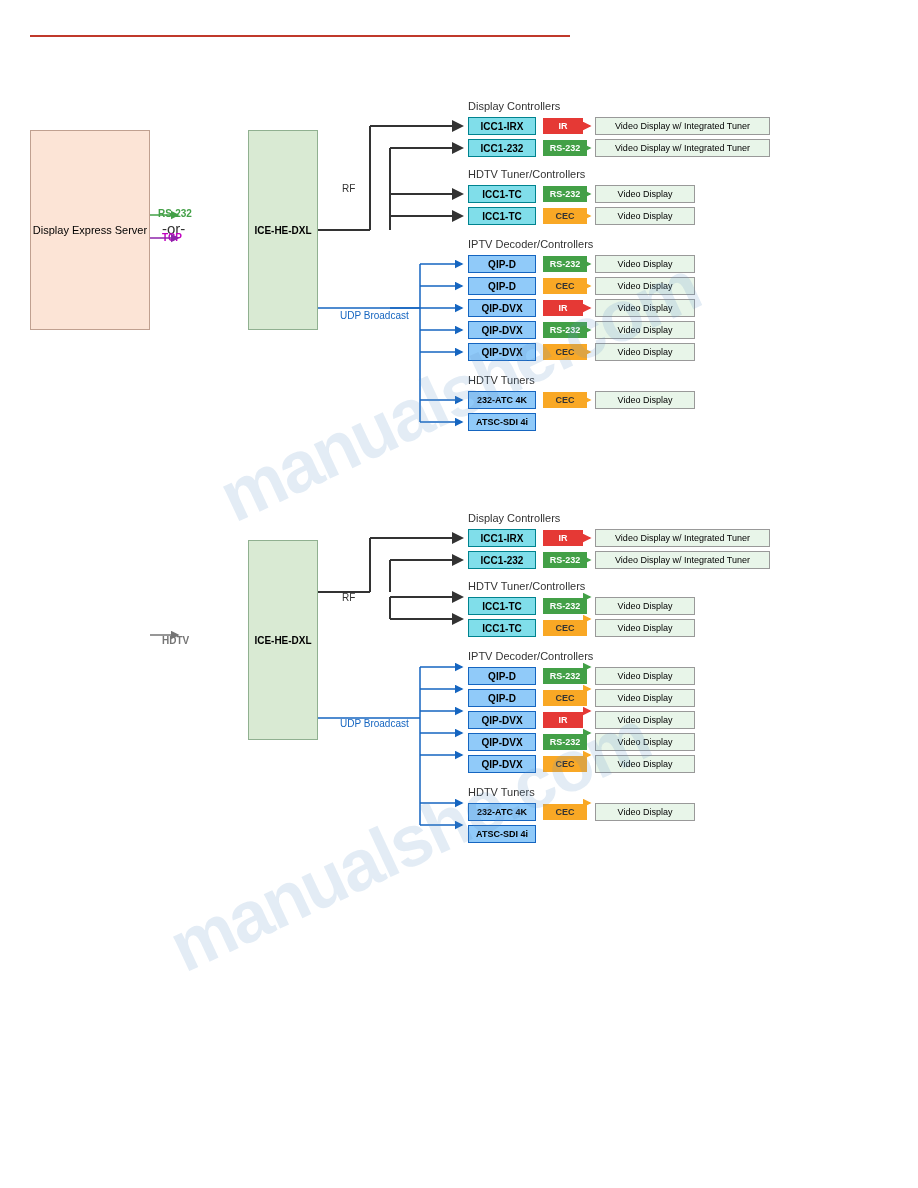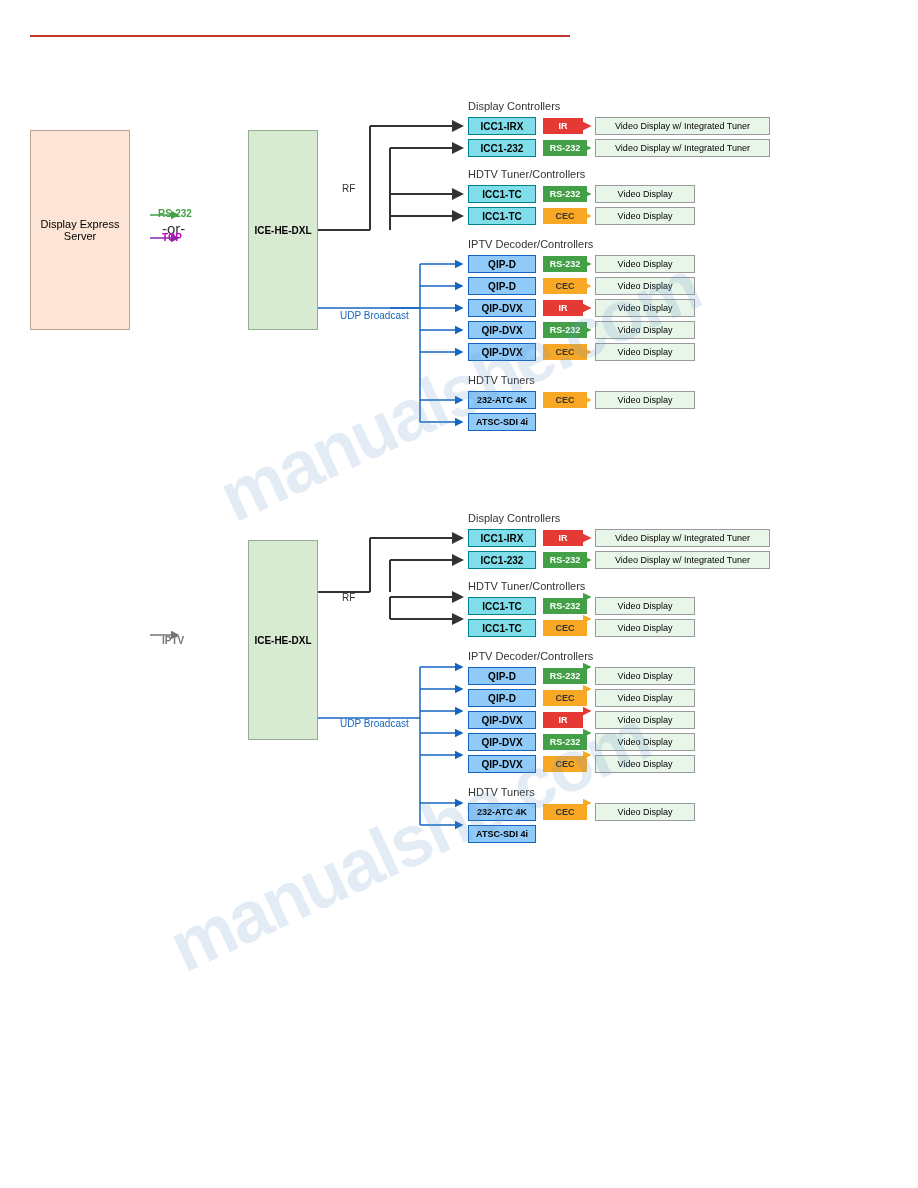--- a/index.html
+++ b/index.html
@@ -76,21 +76,21 @@
 </head>
 <body>
 
 <div class="page">
 
   <div class="top-line"></div>
 
   <div class="watermark">manualshe.com</div>
   <div class="watermark2">manualshe.com</div>
 
-  <div class="box" style="background:#fce4d6; border-color:#c0a090; width:100px; height:200px; top:130px; left:30px; font-size:11px;">
+  <div class="box" style="background:#fce4d6; border-color:#c0a090; width:120px; height:200px; top:130px; left:30px; font-size:11px;">
     <span>Display Express Server</span>
   </div>
 
   <div class="box" style="background:#d9ead3; border-color:#90b090; width:70px; height:200px; top:130px; left:248px; font-size:10px; font-weight:bold;">
     <span>ICE-HE-DXL</span>
   </div>
 
   <div style="position:absolute; top:208px; left:158px; font-size:10px; color:#333;">
     <span style="color:#43a047; font-weight:bold;">RS-232</span>
   </div>
@@ -228,21 +228,21 @@
     <line x1="583" y1="330" x2="590" y2="330" stroke="#43a047" stroke-width="1.5" marker-end="url(#arrowGreen)"></line>
     <line x1="583" y1="352" x2="590" y2="352" stroke="#f9a825" stroke-width="1.5" marker-end="url(#arrowYellow)"></line>
     <line x1="583" y1="400" x2="590" y2="400" stroke="#f9a825" stroke-width="1.5" marker-end="url(#arrowYellow)"></line>
   </svg>
 
 
   <div class="box" style="background:#d9ead3; border-color:#90b090; width:70px; height:200px; top:540px; left:248px; font-size:10px; font-weight:bold;">
     <span>ICE-HE-DXL</span>
   </div>
 
-  <div style="position:absolute; top:635px; left:162px; font-size:10px; color:#757575; font-weight:bold;">IPTV</div>
+  <div style="position:absolute; top:635px; left:162px; font-size:10px; color:#757575; font-weight:bold;">HDTV</div>
 
   <div style="position:absolute; top:592px; left:342px; font-size:10px; color:#333;">RF</div>
 
   <div style="position:absolute; top:718px; left:340px; font-size:10px; color:#1565c0;">UDP Broadcast</div>
 
   <div style="position:absolute; top:512px; left:468px; font-size:11px; color:#333;">Display Controllers</div>
 
   <div style="position:absolute; top:529px; left:468px; width:68px; height:18px; background:#80deea; border:1px solid #00838f; display:flex; align-items:center; justify-content:center; font-size:10px; font-weight:bold;">ICC1-IRX</div>
   <div style="position:absolute; top:530px; left:543px; width:40px; height:16px; background:#e53935; display:flex; align-items:center; justify-content:center; font-size:9px; color:#fff; font-weight:bold;">IR</div>
   <div style="position:absolute; top:529px; left:595px; width:175px; height:18px; background:#e8f5e9; border:1px solid #999; display:flex; align-items:center; justify-content:center; font-size:9px;">Video Display w/ Integrated Tuner</div>

